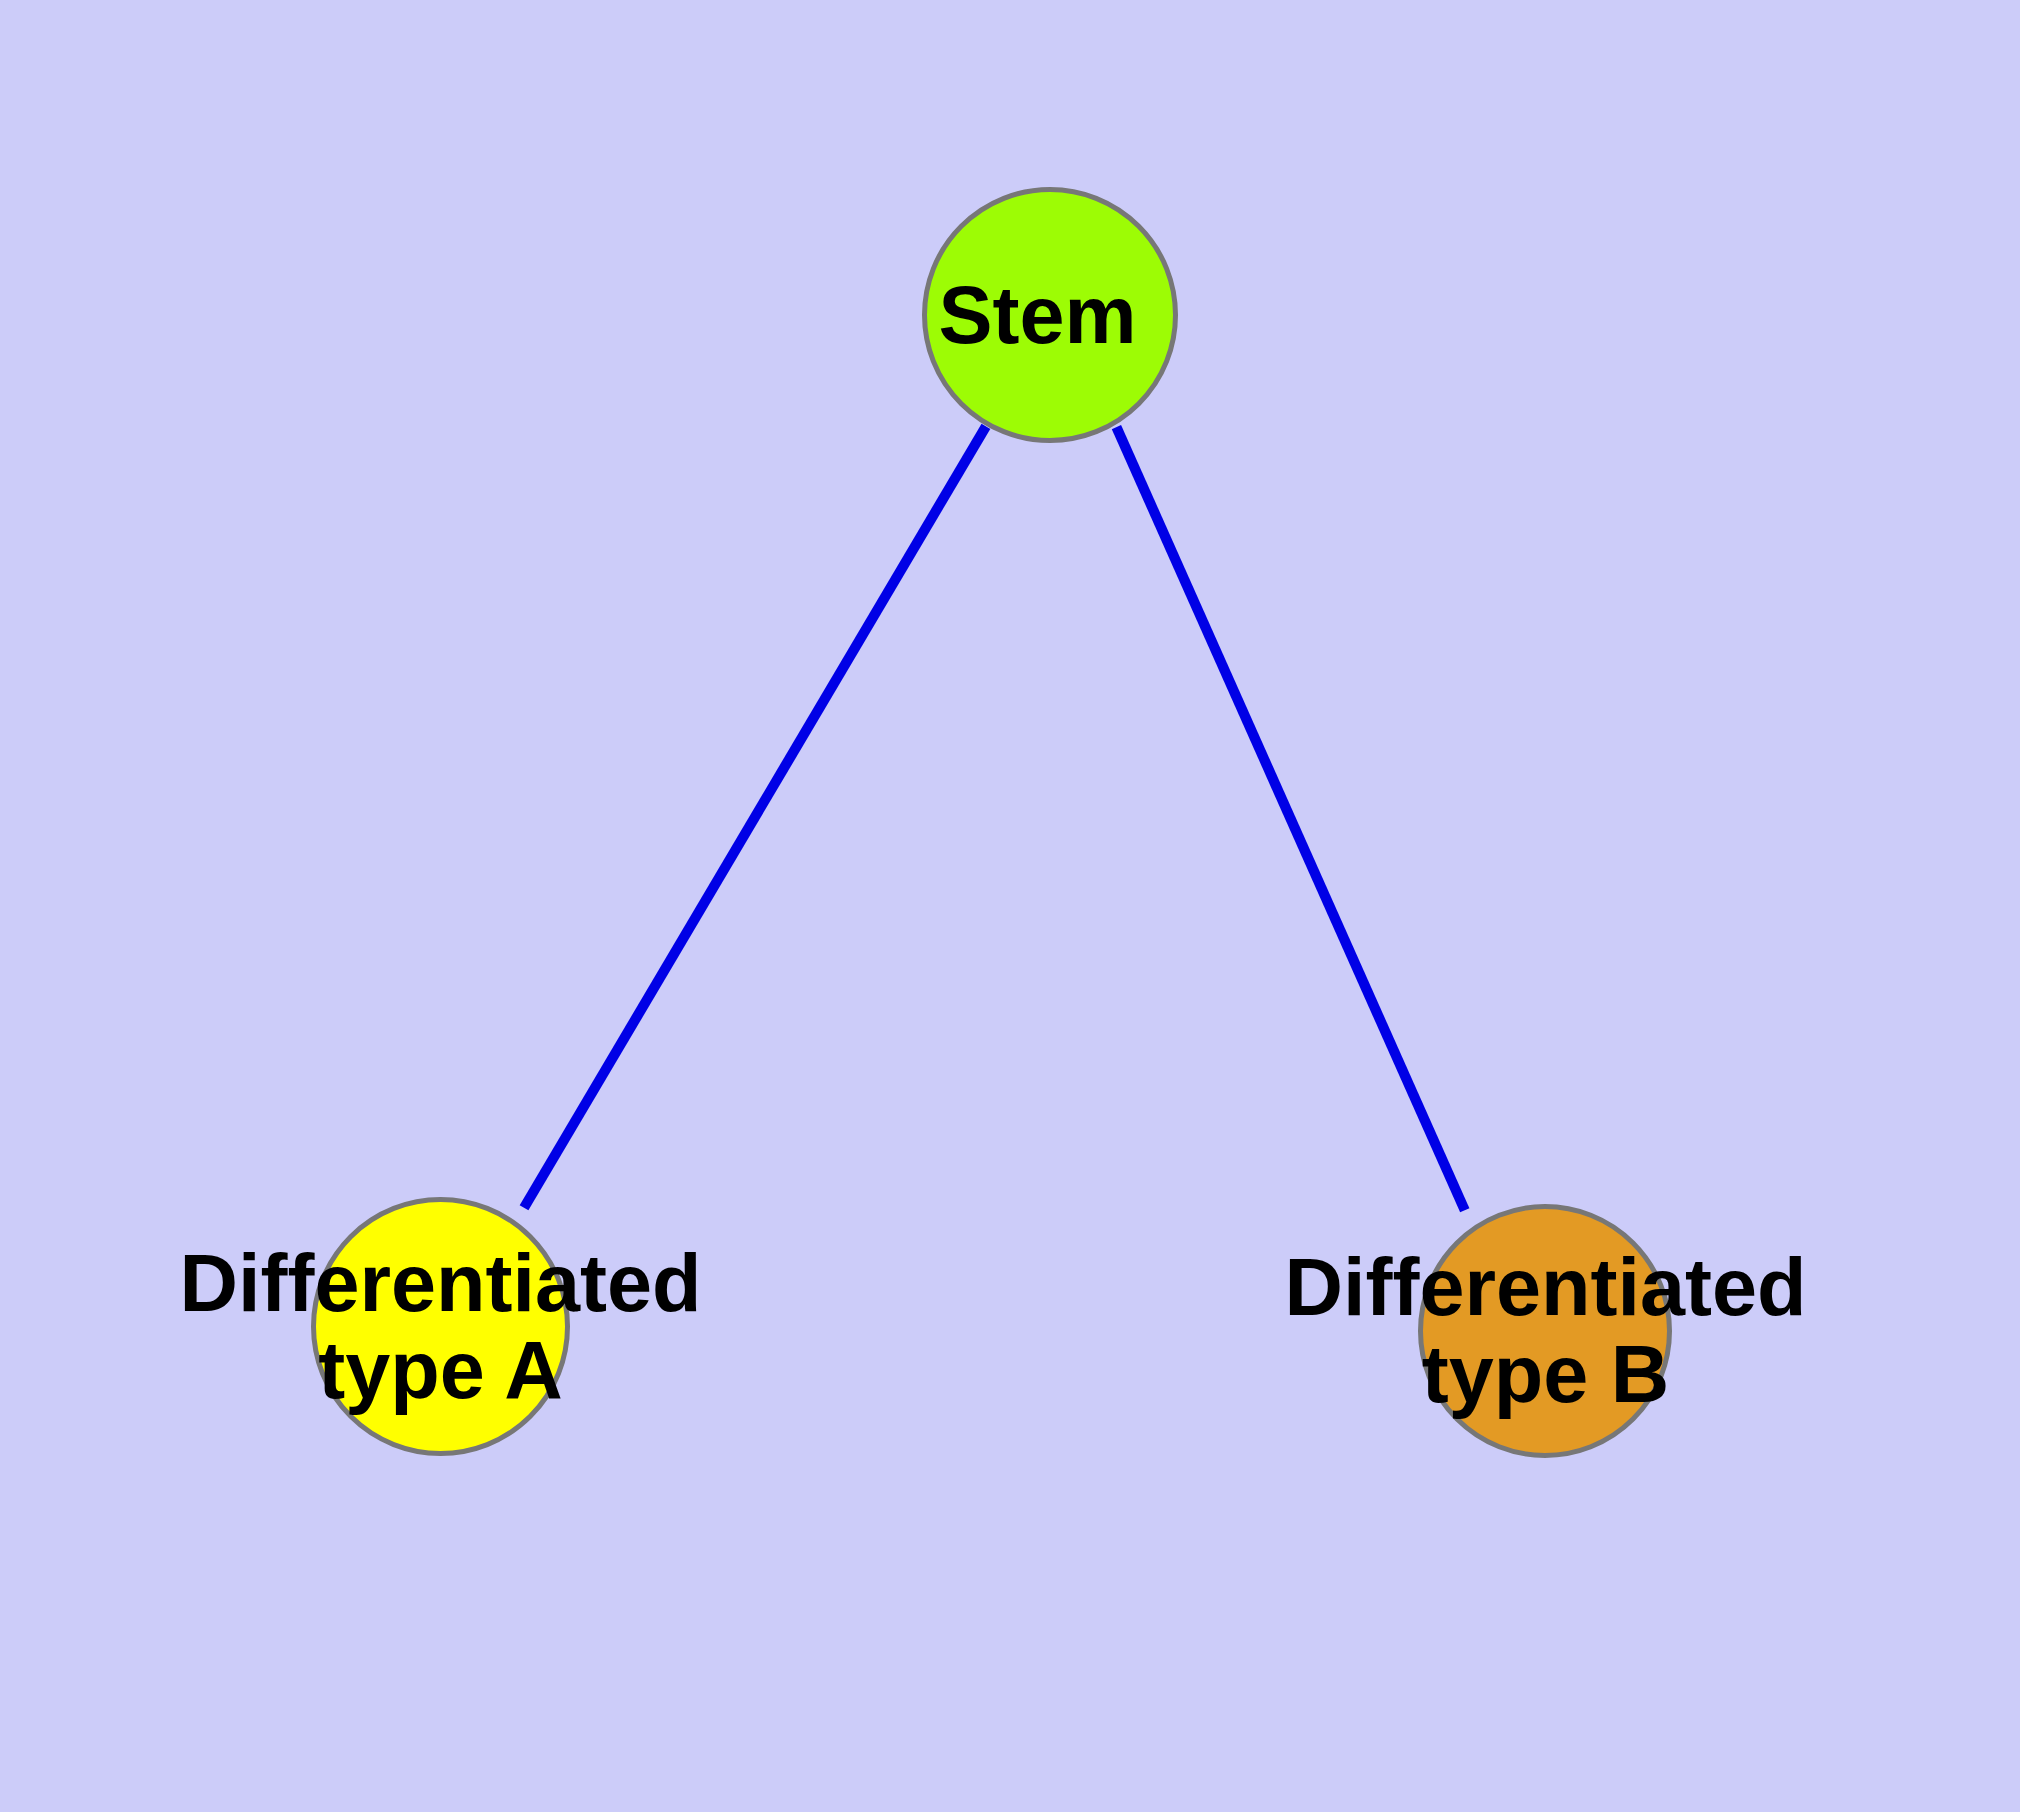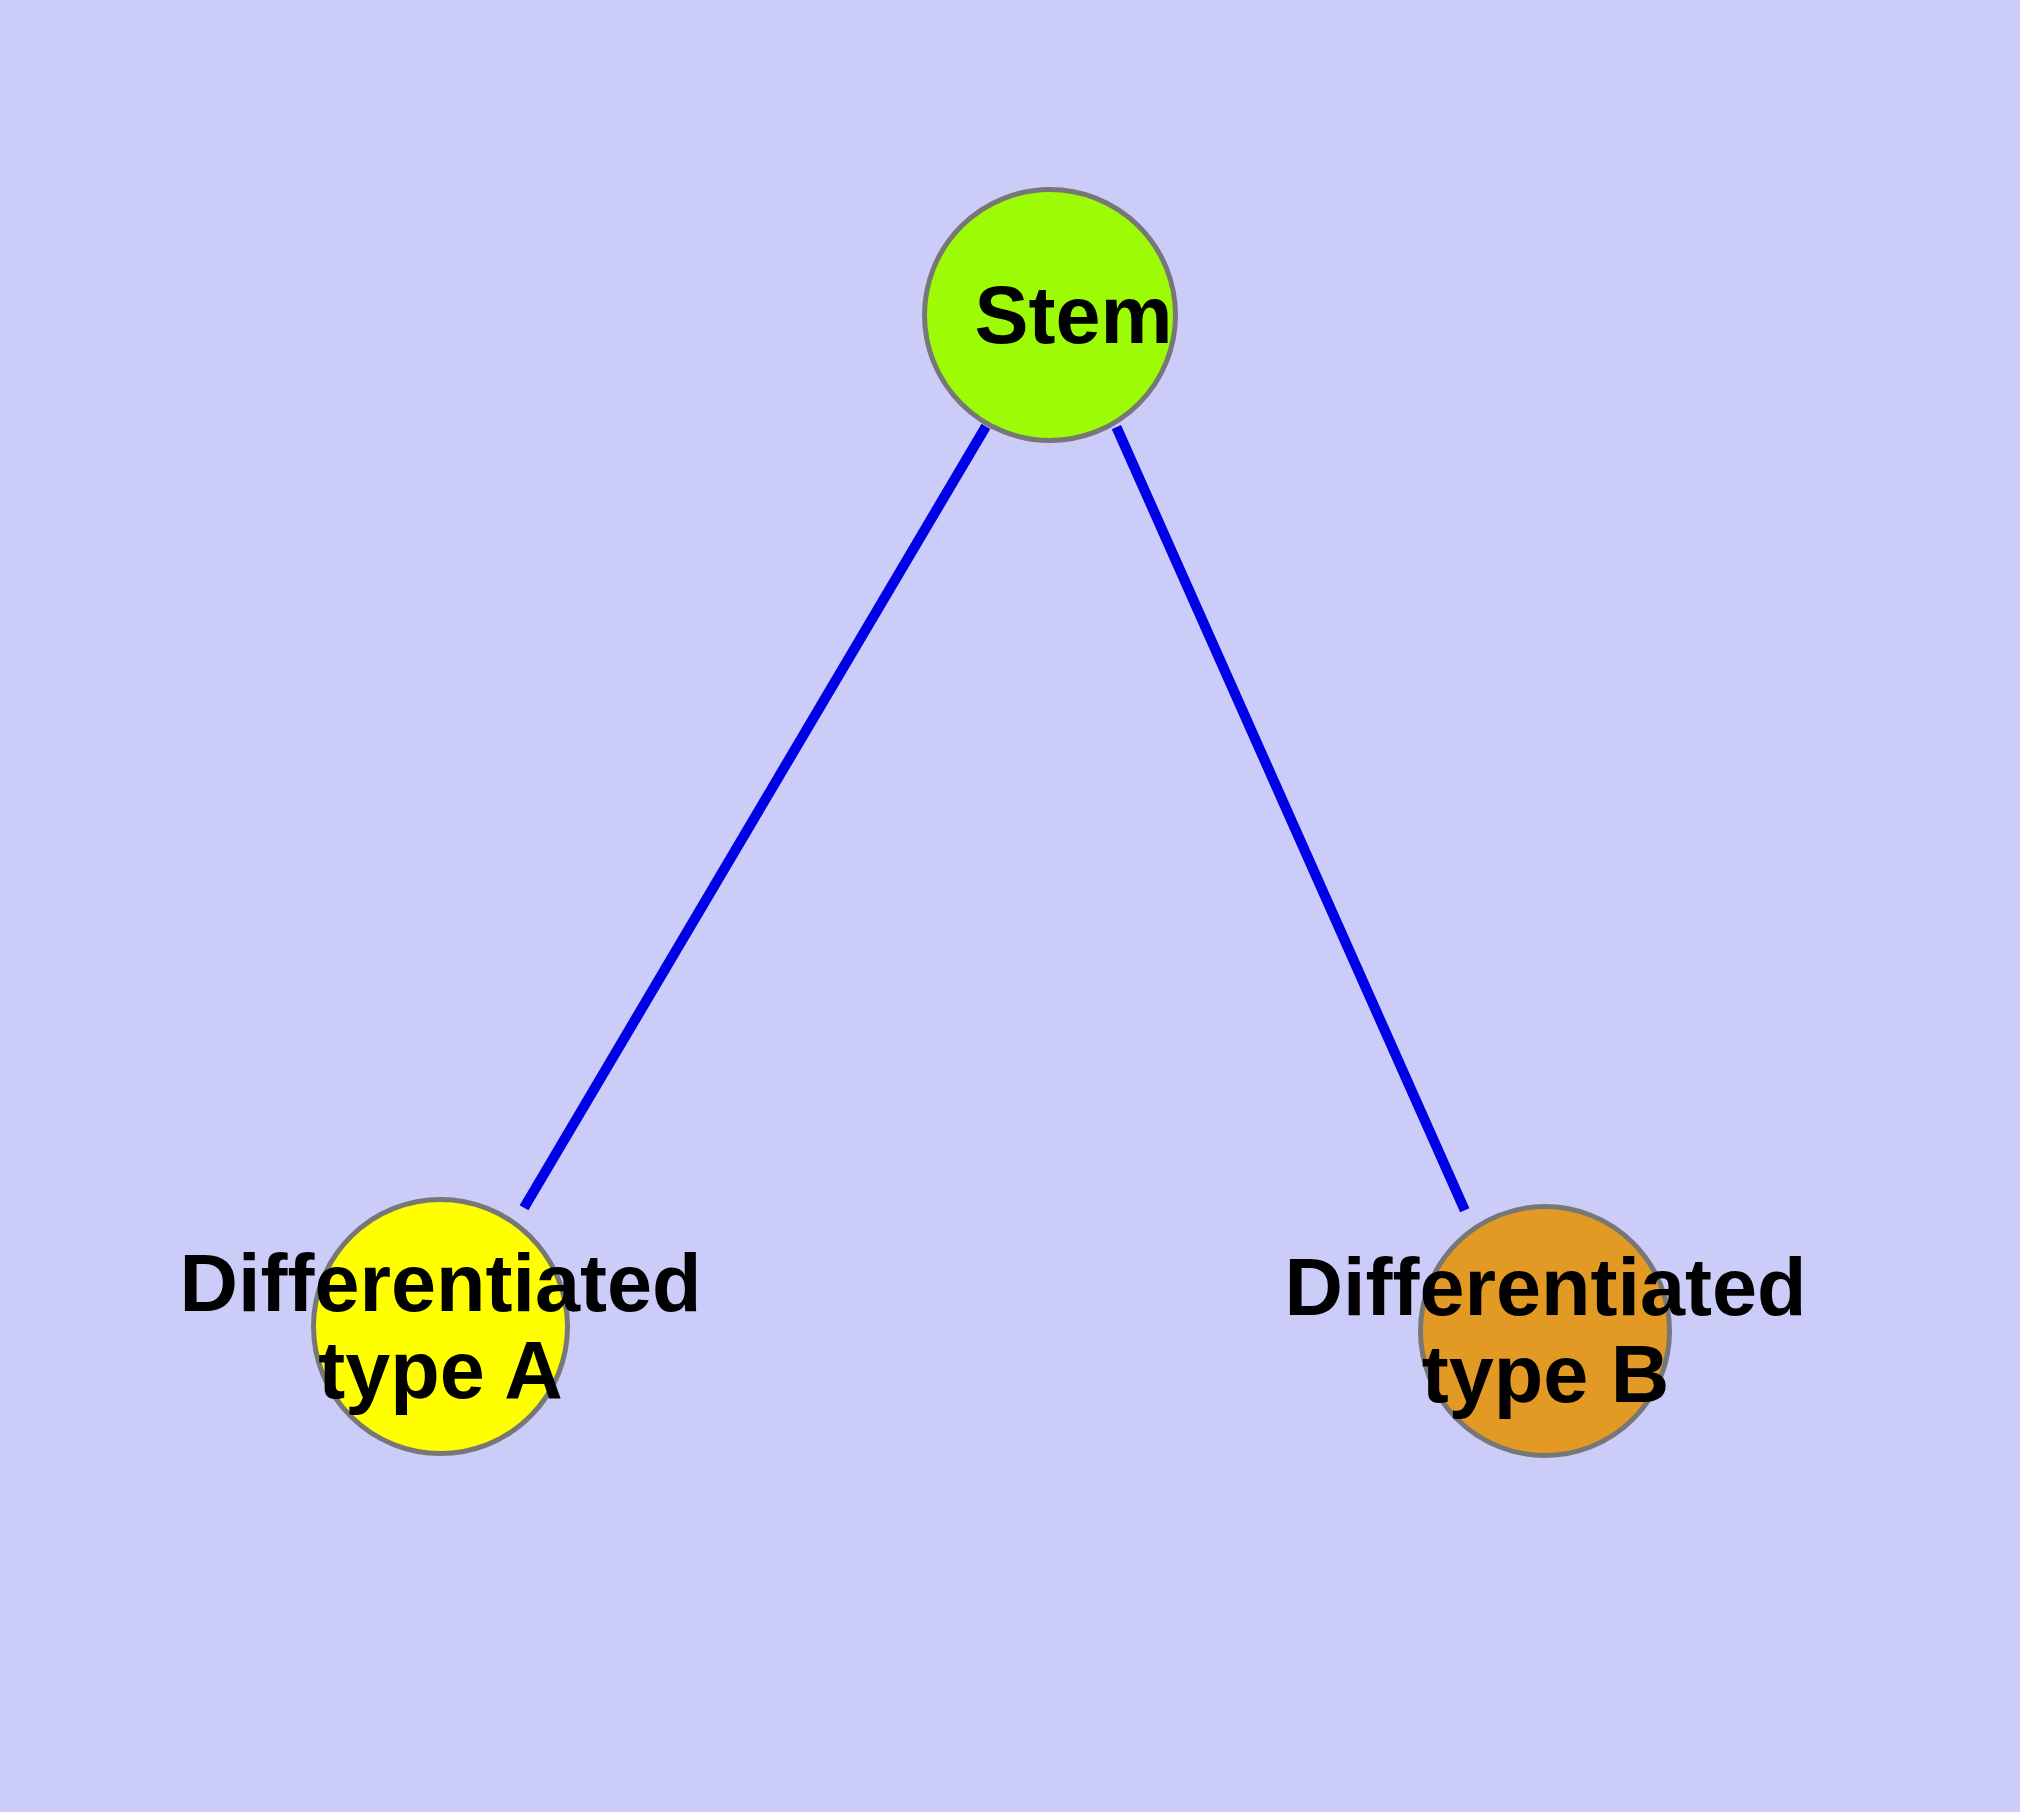--- a/index.html
+++ b/index.html
@@ -52,21 +52,21 @@
 <div id="canvas">
 
   <div id="bg-rect" style="background: rgb(204, 204, 249);"></div>
 
   <svg id="edge-layer" width="2021" height="1812" viewBox="0 0 2384 2138" xmlns="http://www.w3.org/2000/svg">
     <line x1="1163" y1="503" x2="618" y2="1425" stroke="#0000e6" stroke-width="12" stroke-linecap="butt"></line>
     <line x1="1317" y1="504" x2="1728" y2="1428" stroke="#0000e6" stroke-width="12" stroke-linecap="butt"></line>
   </svg>
 
   <div class="graph-node" style="left: 922px; top: 187px; width: 256px; height: 256px; background: rgb(157, 252, 5); border-color: rgb(119, 119, 119); border-width: 5.1px;"></div>
-  <div class="label-wrap" style="left: 480px; top: 272px; font-size: 81px; color: rgb(0, 0, 0);">
+  <div class="label-wrap" style="left: 444px; top: 272px; font-size: 81px; color: rgb(0, 0, 0);">
     <div>Stem</div>
   </div>
 
   <div class="graph-node" style="left: 311px; top: 1197px; width: 259px; height: 259px; background: rgb(255, 255, 0); border-color: rgb(119, 119, 119); border-width: 5.1px;"></div>
   <div class="label-wrap" style="left: -153px; top: 1240px; font-size: 81px; color: rgb(0, 0, 0);">
     <div>Differentiated</div>
     <div>type A</div>
   </div>
 
   <div class="graph-node" style="left: 1418px; top: 1204px; width: 254px; height: 254px; background: rgb(227, 154, 36); border-color: rgb(119, 119, 119); border-width: 5.1px;"></div>

